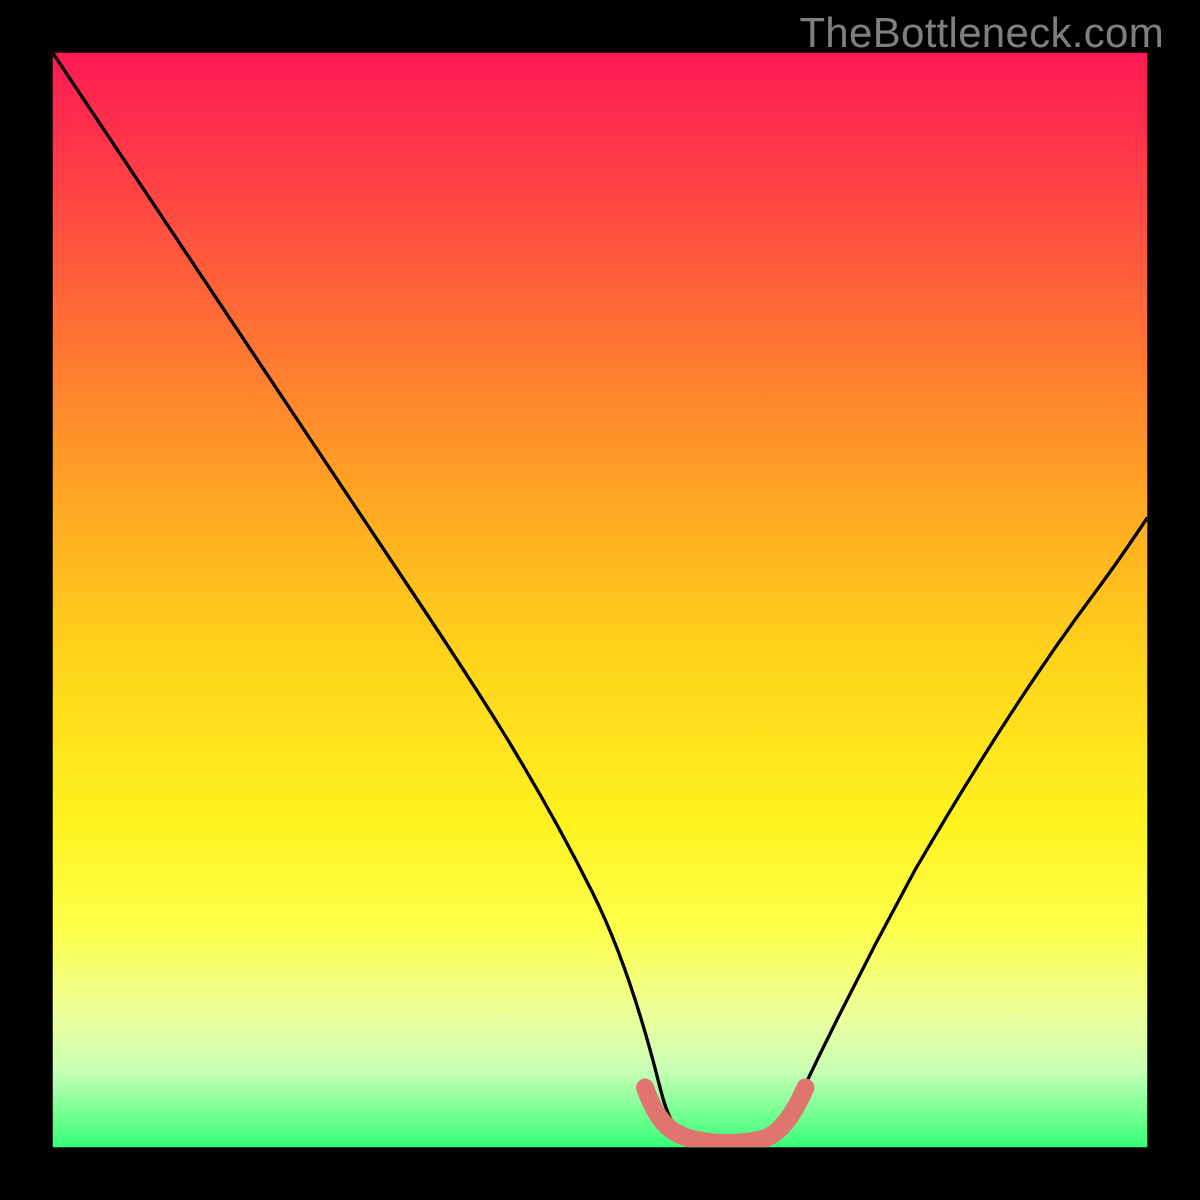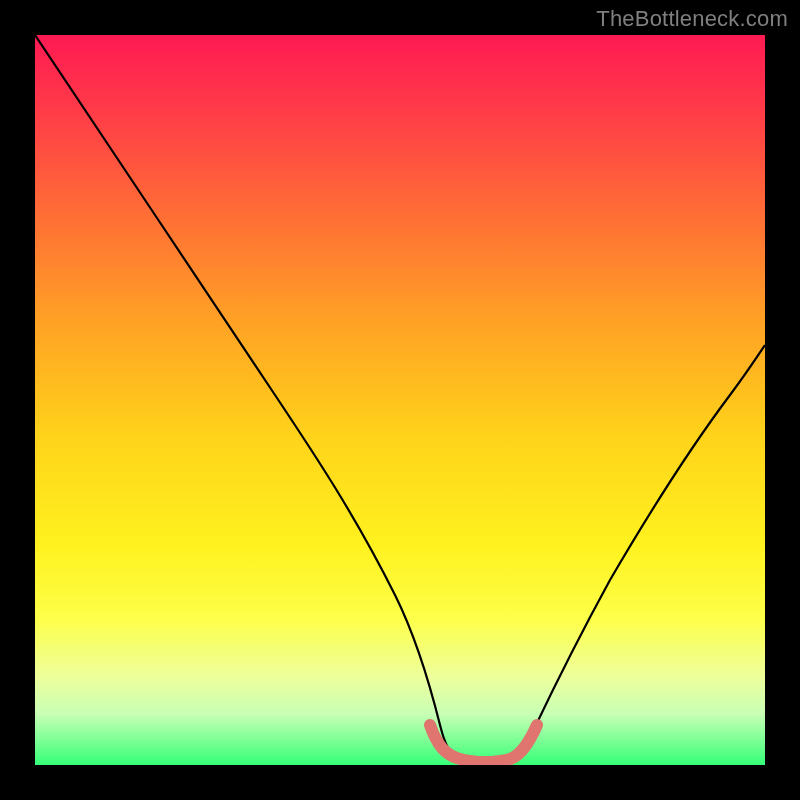--- a/index.html
+++ b/index.html
@@ -44,23 +44,23 @@
       #35ff77 100%
     );
   }
   svg.curve {
     position: absolute;
     inset: 0;
   }
   .watermark {
     position: absolute;
     top: 6px;
-    right: 12px;
+    right: 24px;
     color: #7f7f7f;
-    font-size: 22px;
+    font-size: 28px;
     letter-spacing: 0.2px;
     font-weight: 400;
   }
 </style>
 </head>
 <body>
 
 <div class="frame">
   <div class="plot">
     <div class="gradient"></div>

